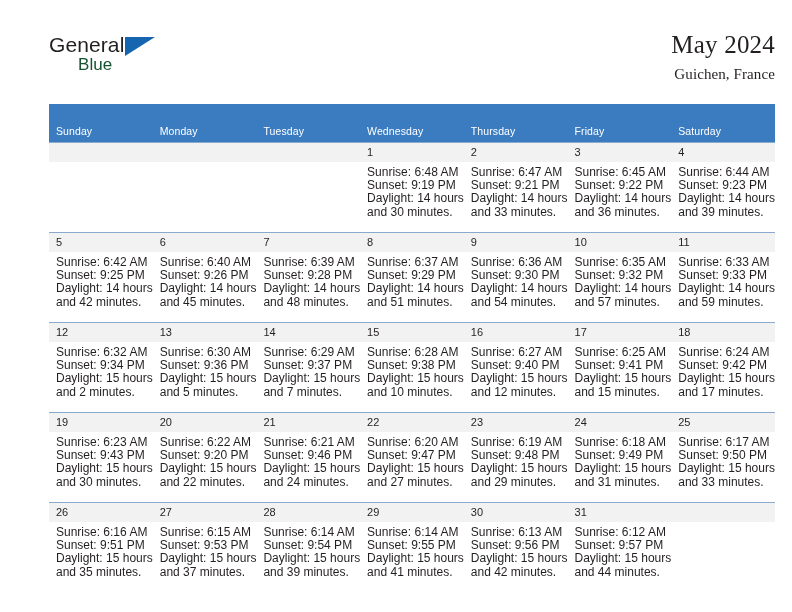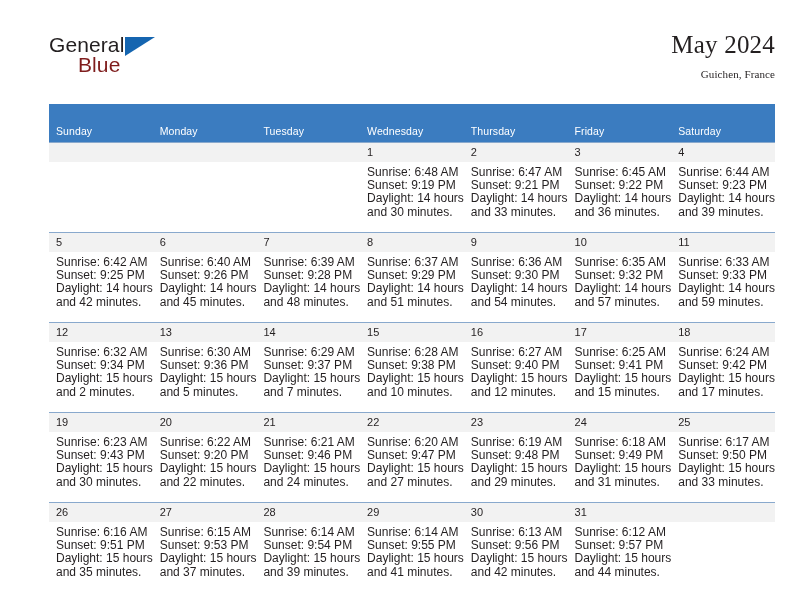--- a/index.html
+++ b/index.html
@@ -39,22 +39,22 @@
     padding-top: 6px;
   }
   .logo-general {
     font-size: 21px;
     color: #231f20;
     letter-spacing: 0.1px;
     line-height: 22px;
     display: block;
   }
   .logo-blue {
-    font-size: 21px;
-    color: #7f1d1d;
+    font-size: 17px;
+    color: #14532d;
     letter-spacing: 0.1px;
     line-height: 22px;
     display: block;
     margin-left: 29px;
     margin-top: -2px;
   }
   .logo-triangle {
     position: absolute;
     left: 76px;
     top: 9px;
@@ -71,21 +71,21 @@
   }
   .cal-title {
     font-size: 25px;
     color: #231f20;
     line-height: 30px;
     font-weight: normal;
     margin: 0;
     letter-spacing: 0.2px;
   }
   .cal-sub {
-    font-size: 11px;
+    font-size: 15px;
     color: #231f20;
     line-height: 20px;
     margin: 4px 0 0 0;
     letter-spacing: 0.1px;
   }
 
   
   .calendar {
     position: absolute;
     left: 33px;

